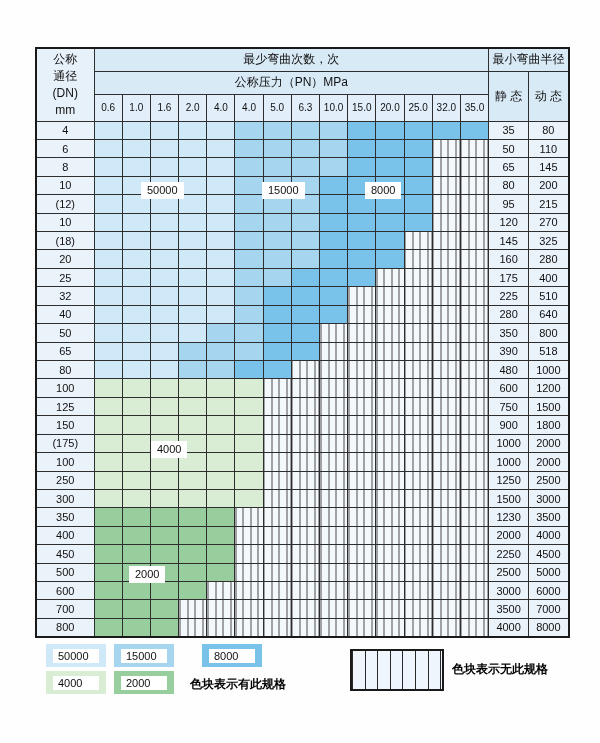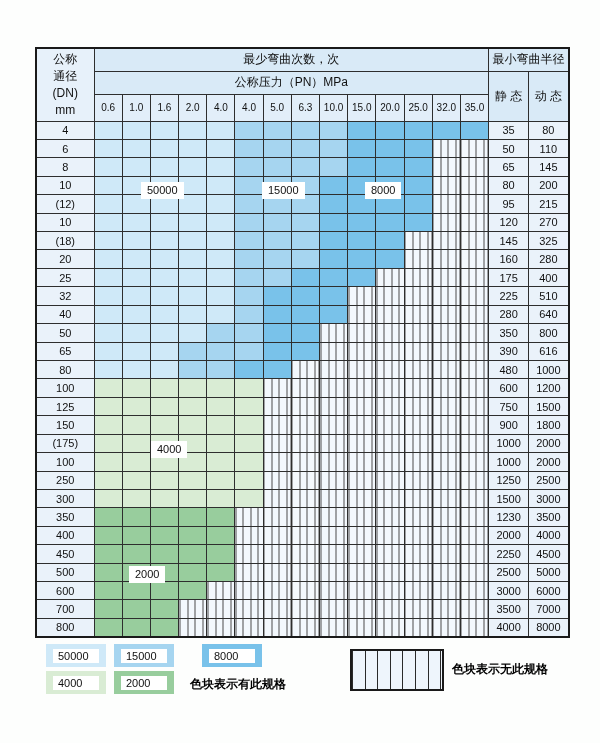--- a/index.html
+++ b/index.html
@@ -312,21 +312,21 @@
           <td style="background-color: rgb(166, 213, 240);"></td>
           <td style="background-color: rgb(121, 194, 234);"></td>
           <td style="background-color: rgb(121, 194, 234);"></td>
           <td class="hatch"></td>
           <td class="hatch"></td>
           <td class="hatch"></td>
           <td class="hatch"></td>
           <td class="hatch"></td>
           <td class="hatch"></td>
           <td class="side-cell">390</td>
-          <td class="side-cell">616</td>
+          <td class="side-cell">518</td>
         </tr>
         <tr class="row-h">
           <td class="side-cell">80</td>
           <td style="background-color: rgb(207, 233, 248);"></td>
           <td style="background-color: rgb(207, 233, 248);"></td>
           <td style="background-color: rgb(207, 233, 248);"></td>
           <td style="background-color: rgb(166, 213, 240);"></td>
           <td style="background-color: rgb(166, 213, 240);"></td>
           <td style="background-color: rgb(121, 194, 234);"></td>
           <td style="background-color: rgb(121, 194, 234);"></td>

